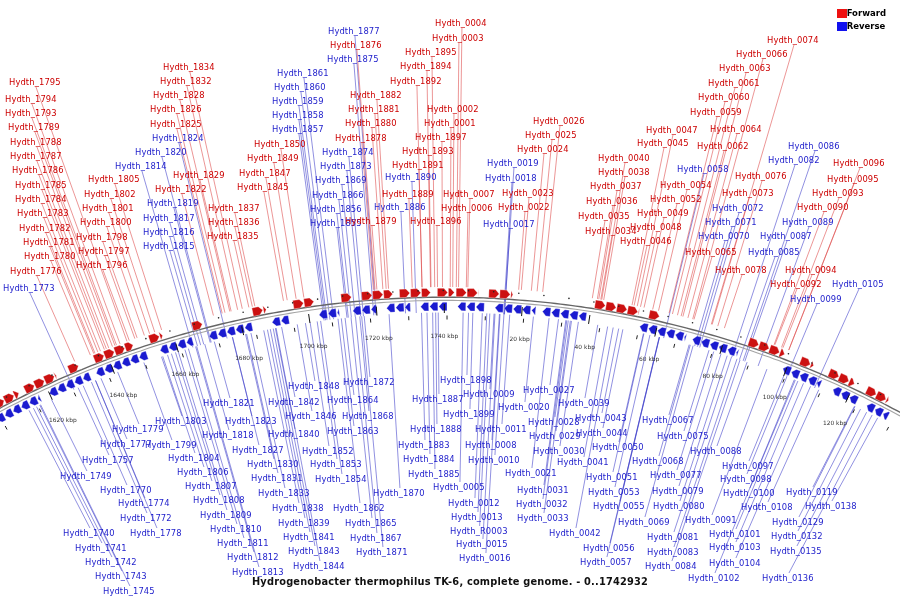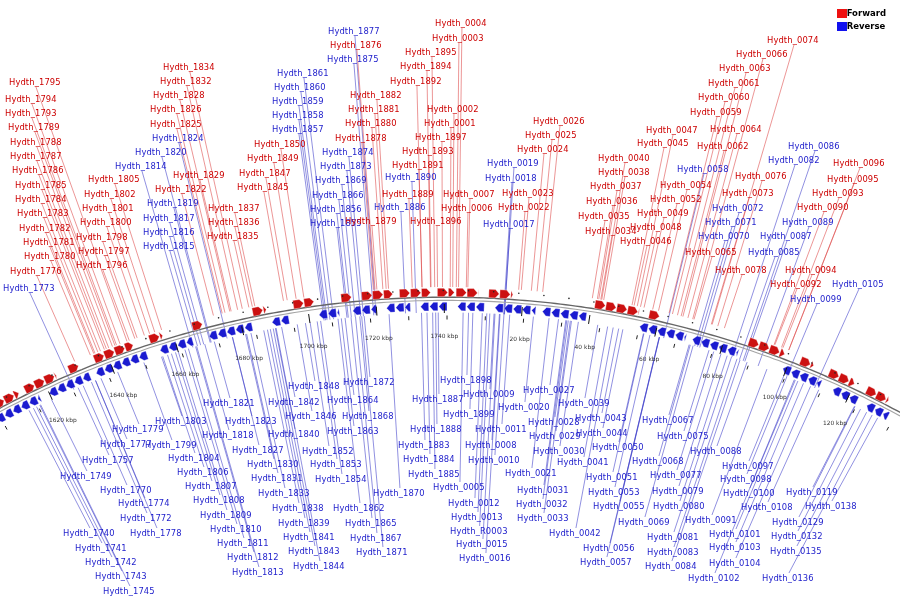--- a/index.html
+++ b/index.html
@@ -746,13 +746,14 @@
     <div class="legend-row">
       <span class="swatch" style="background: rgb(238, 17, 17);"></span>
       <span class="legend-text">Forward</span>
     </div>
     <div class="legend-row">
       <span class="swatch" style="background: rgb(17, 17, 238);"></span>
       <span class="legend-text">Reverse</span>
     </div>
   </div>
 
+  <div id="map-title">Hydrogenobacter thermophilus TK-6, complete genome. - 0..1742932</div>
 </div>
 
 </body></html>

